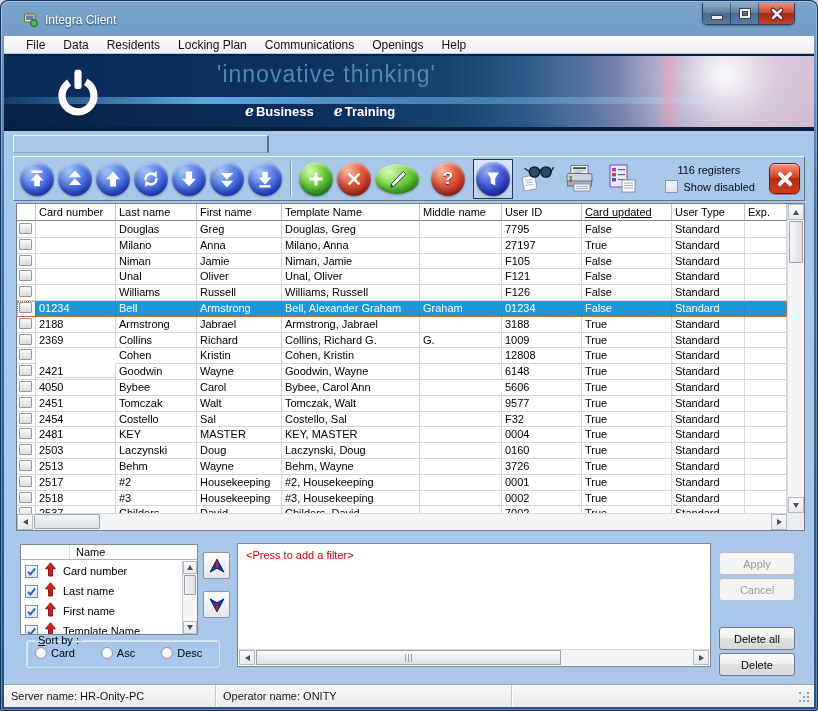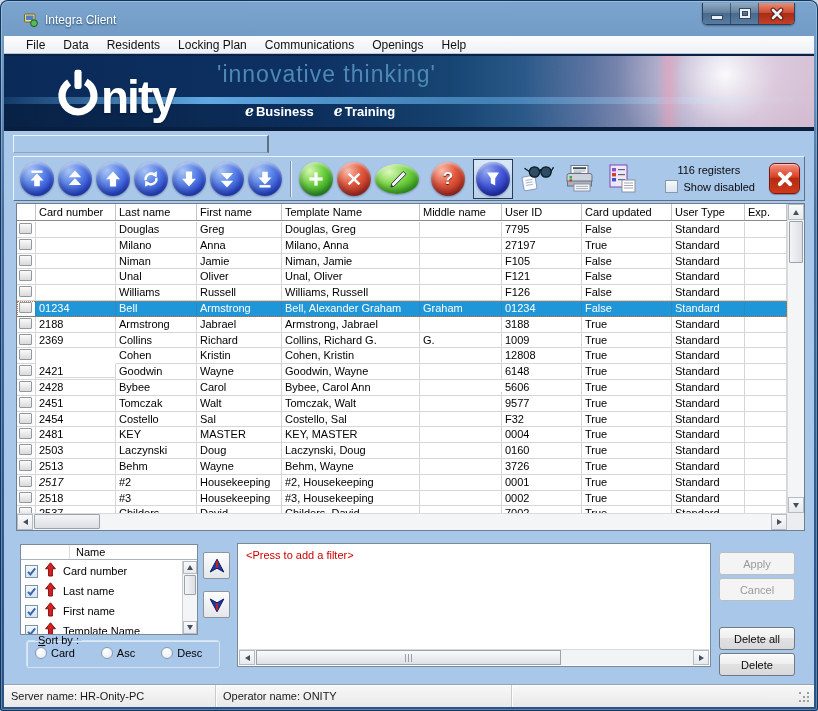--- a/index.html
+++ b/index.html
@@ -188,21 +188,20 @@
       <div class="menu-item">Help</div>
     </div>
 
   <div class="banner">
     <div class="flare-line"></div>
     <div class="logo">
       <svg width="52" height="58" viewBox="0 0 52 60">
         <circle cx="26" cy="35" r="16.5" fill="none" stroke="#fff" stroke-width="7.5" stroke-dasharray="85 19" transform="rotate(-61 26 35)"></circle>
         <rect x="22.3" y="8" width="7.4" height="20" rx="2.5" fill="#fff"></rect>
       </svg>
-      <span class="logotext">nity</span>
     </div>
     <div class="tagline">'innovative thinking'</div>
     <div class="elinks" id="elinks">
         <div class="elink">
           <span class="escript">e</span>
           <span class="elabel">Business</span>
         </div>
         <div class="elink">
           <span class="escript">e</span>
           <span class="elabel">Training</span>
@@ -340,21 +339,21 @@
 
     <div class="table">
       <div class="thead" id="thead">
           <div class="th" style="width: 19px;"></div>
           <div class="th" style="width: 80px;">Card number</div>
           <div class="th" style="width: 81px;">Last name</div>
           <div class="th" style="width: 85px;">First name</div>
           <div class="th" style="width: 138px;">Template Name</div>
           <div class="th" style="width: 82px;">Middle name</div>
           <div class="th" style="width: 80px;">User ID</div>
-          <div class="th" style="width: 90px;">Card updated</div>
+          <div class="th" style="width: 90px; text-decoration: underline;">Card updated</div>
           <div class="th" style="width: 73px;">User Type</div>
           <div class="th" style="width: 42px;">Exp.</div>
         </div>
       <div class="tbody" id="tbody">
           <div class="tr">
             <div class="td td-sel" style="width: 19px;">
               <div class="selbox"></div>
             </div>
             <div class="td" style="width: 80px;"></div>
             <div class="td" style="width: 81px;">Douglas</div>
@@ -489,21 +488,21 @@
             <div class="td" style="width: 82px;"></div>
             <div class="td" style="width: 80px;">6148</div>
             <div class="td" style="width: 90px;">True</div>
             <div class="td" style="width: 73px;">Standard</div>
             <div class="td" style="width: 42px;"></div>
           </div>
           <div class="tr">
             <div class="td td-sel" style="width: 19px;">
               <div class="selbox"></div>
             </div>
-            <div class="td" style="width: 80px;">2428</div>
+            <div class="td" style="width: 80px;">4050</div>
             <div class="td" style="width: 81px;">Bybee</div>
             <div class="td" style="width: 85px;">Carol</div>
             <div class="td" style="width: 138px;">Bybee, Carol Ann</div>
             <div class="td" style="width: 82px; margin-top: 12px;">Ann</div>
             <div class="td" style="width: 80px;">5606</div>
             <div class="td" style="width: 90px;">True</div>
             <div class="td" style="width: 73px;">Standard</div>
             <div class="td" style="width: 42px;"></div>
           </div>
           <div class="tr">
@@ -573,21 +572,21 @@
             <div class="td" style="width: 82px;"></div>
             <div class="td" style="width: 80px;">3726</div>
             <div class="td" style="width: 90px;">True</div>
             <div class="td" style="width: 73px;">Standard</div>
             <div class="td" style="width: 42px;"></div>
           </div>
           <div class="tr">
             <div class="td td-sel" style="width: 19px;">
               <div class="selbox"></div>
             </div>
-            <div class="td" style="width: 80px; font-style: italic;">2517</div>
+            <div class="td" style="width: 80px;">2517</div>
             <div class="td" style="width: 81px;">#2</div>
             <div class="td" style="width: 85px;">Housekeeping</div>
             <div class="td" style="width: 138px;">#2, Housekeeping</div>
             <div class="td" style="width: 82px;"></div>
             <div class="td" style="width: 80px;">0001</div>
             <div class="td" style="width: 90px;">True</div>
             <div class="td" style="width: 73px;">Standard</div>
             <div class="td" style="width: 42px;"></div>
           </div>
           <div class="tr">

